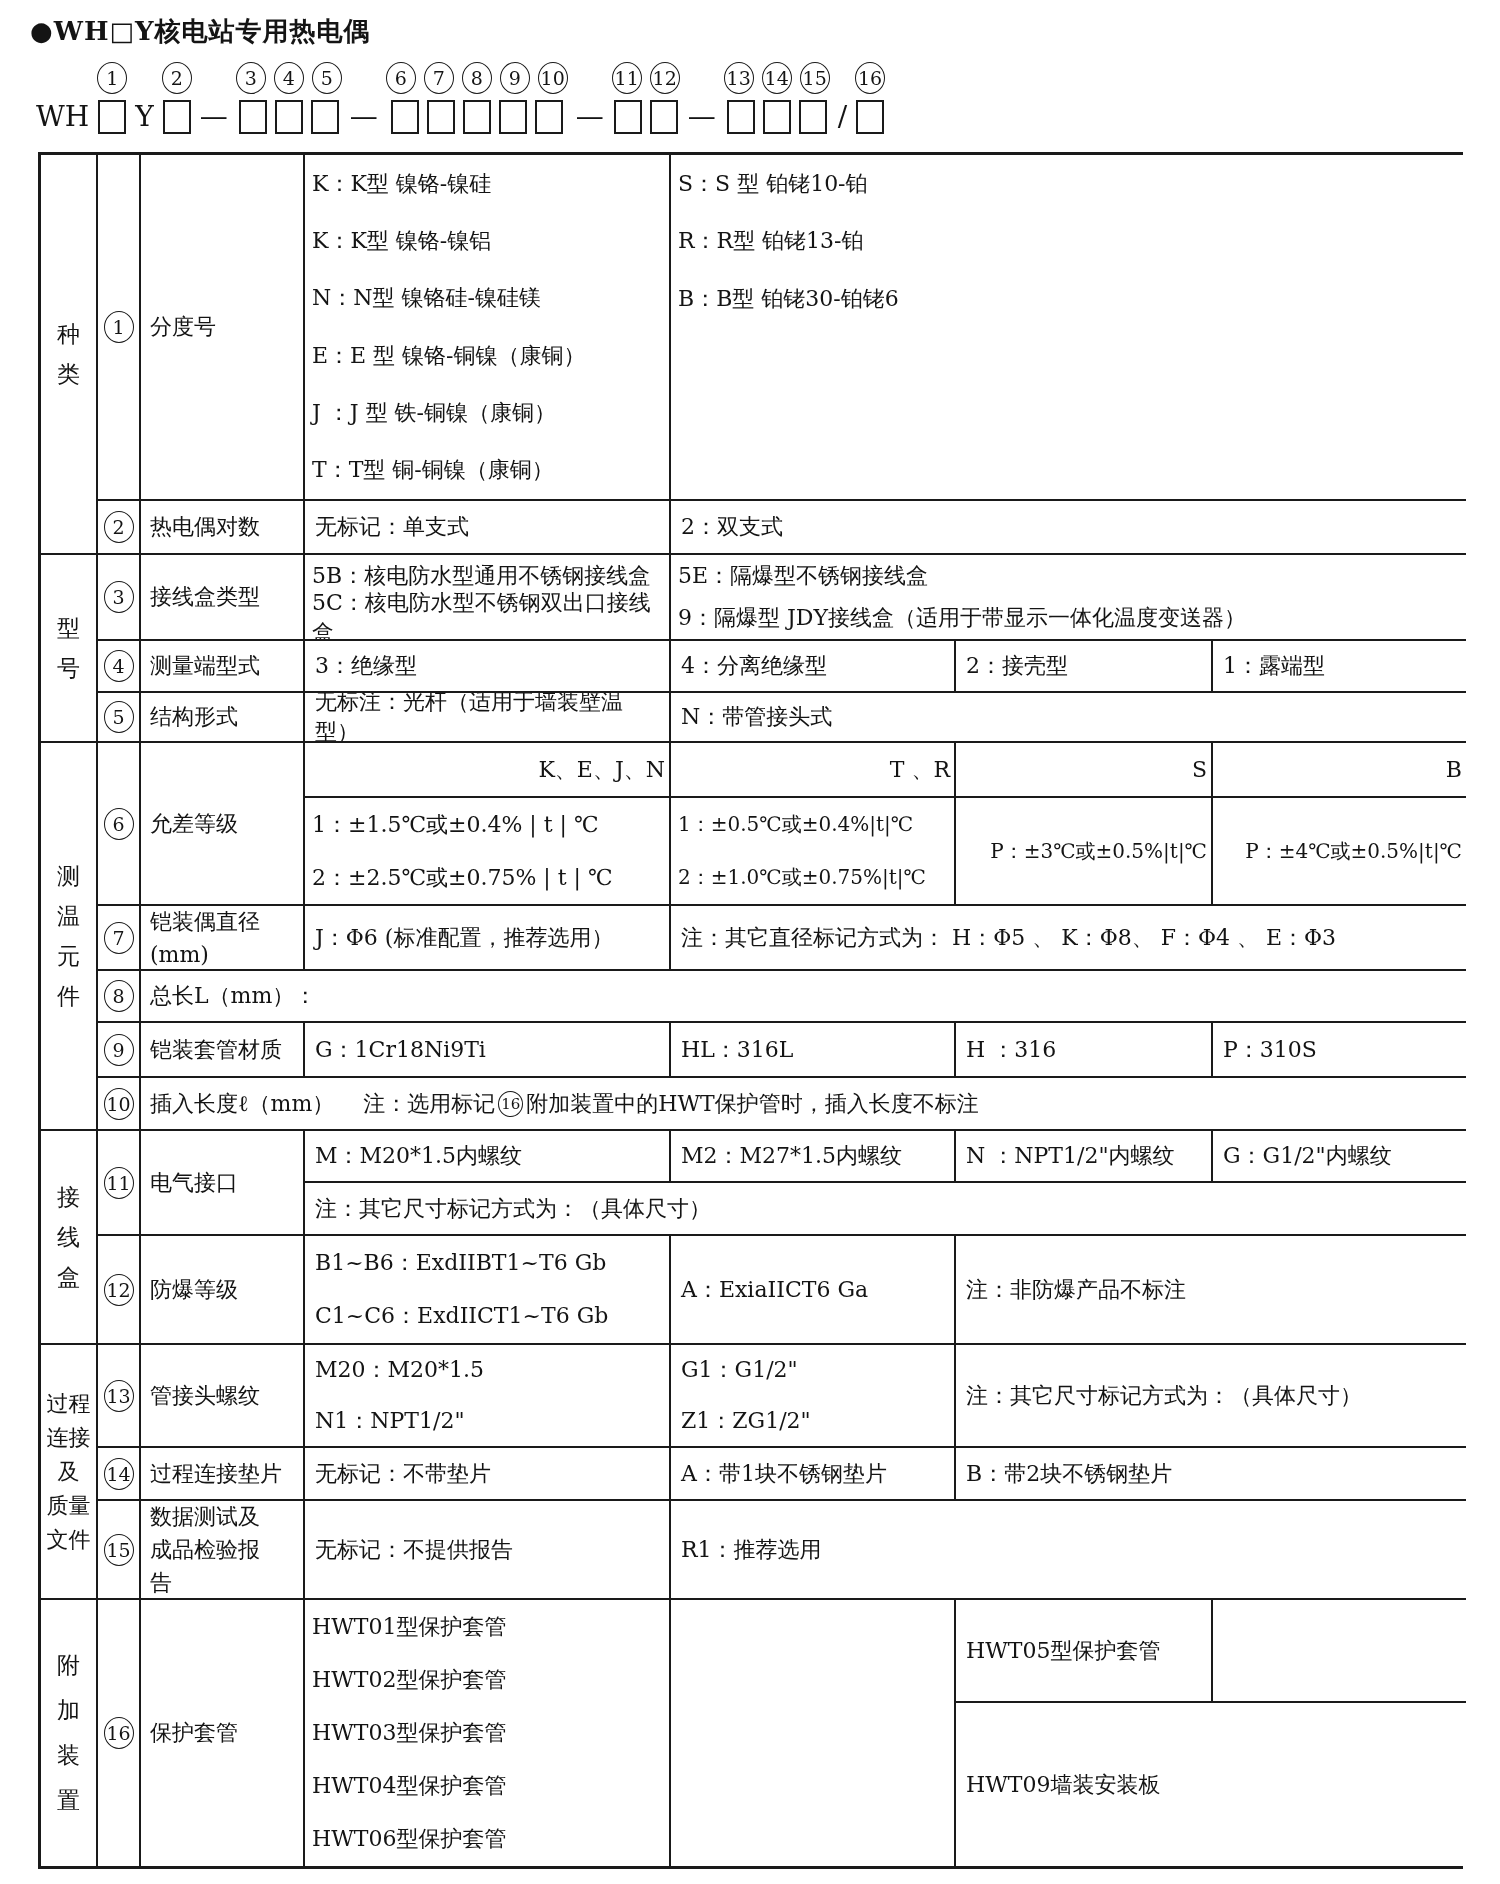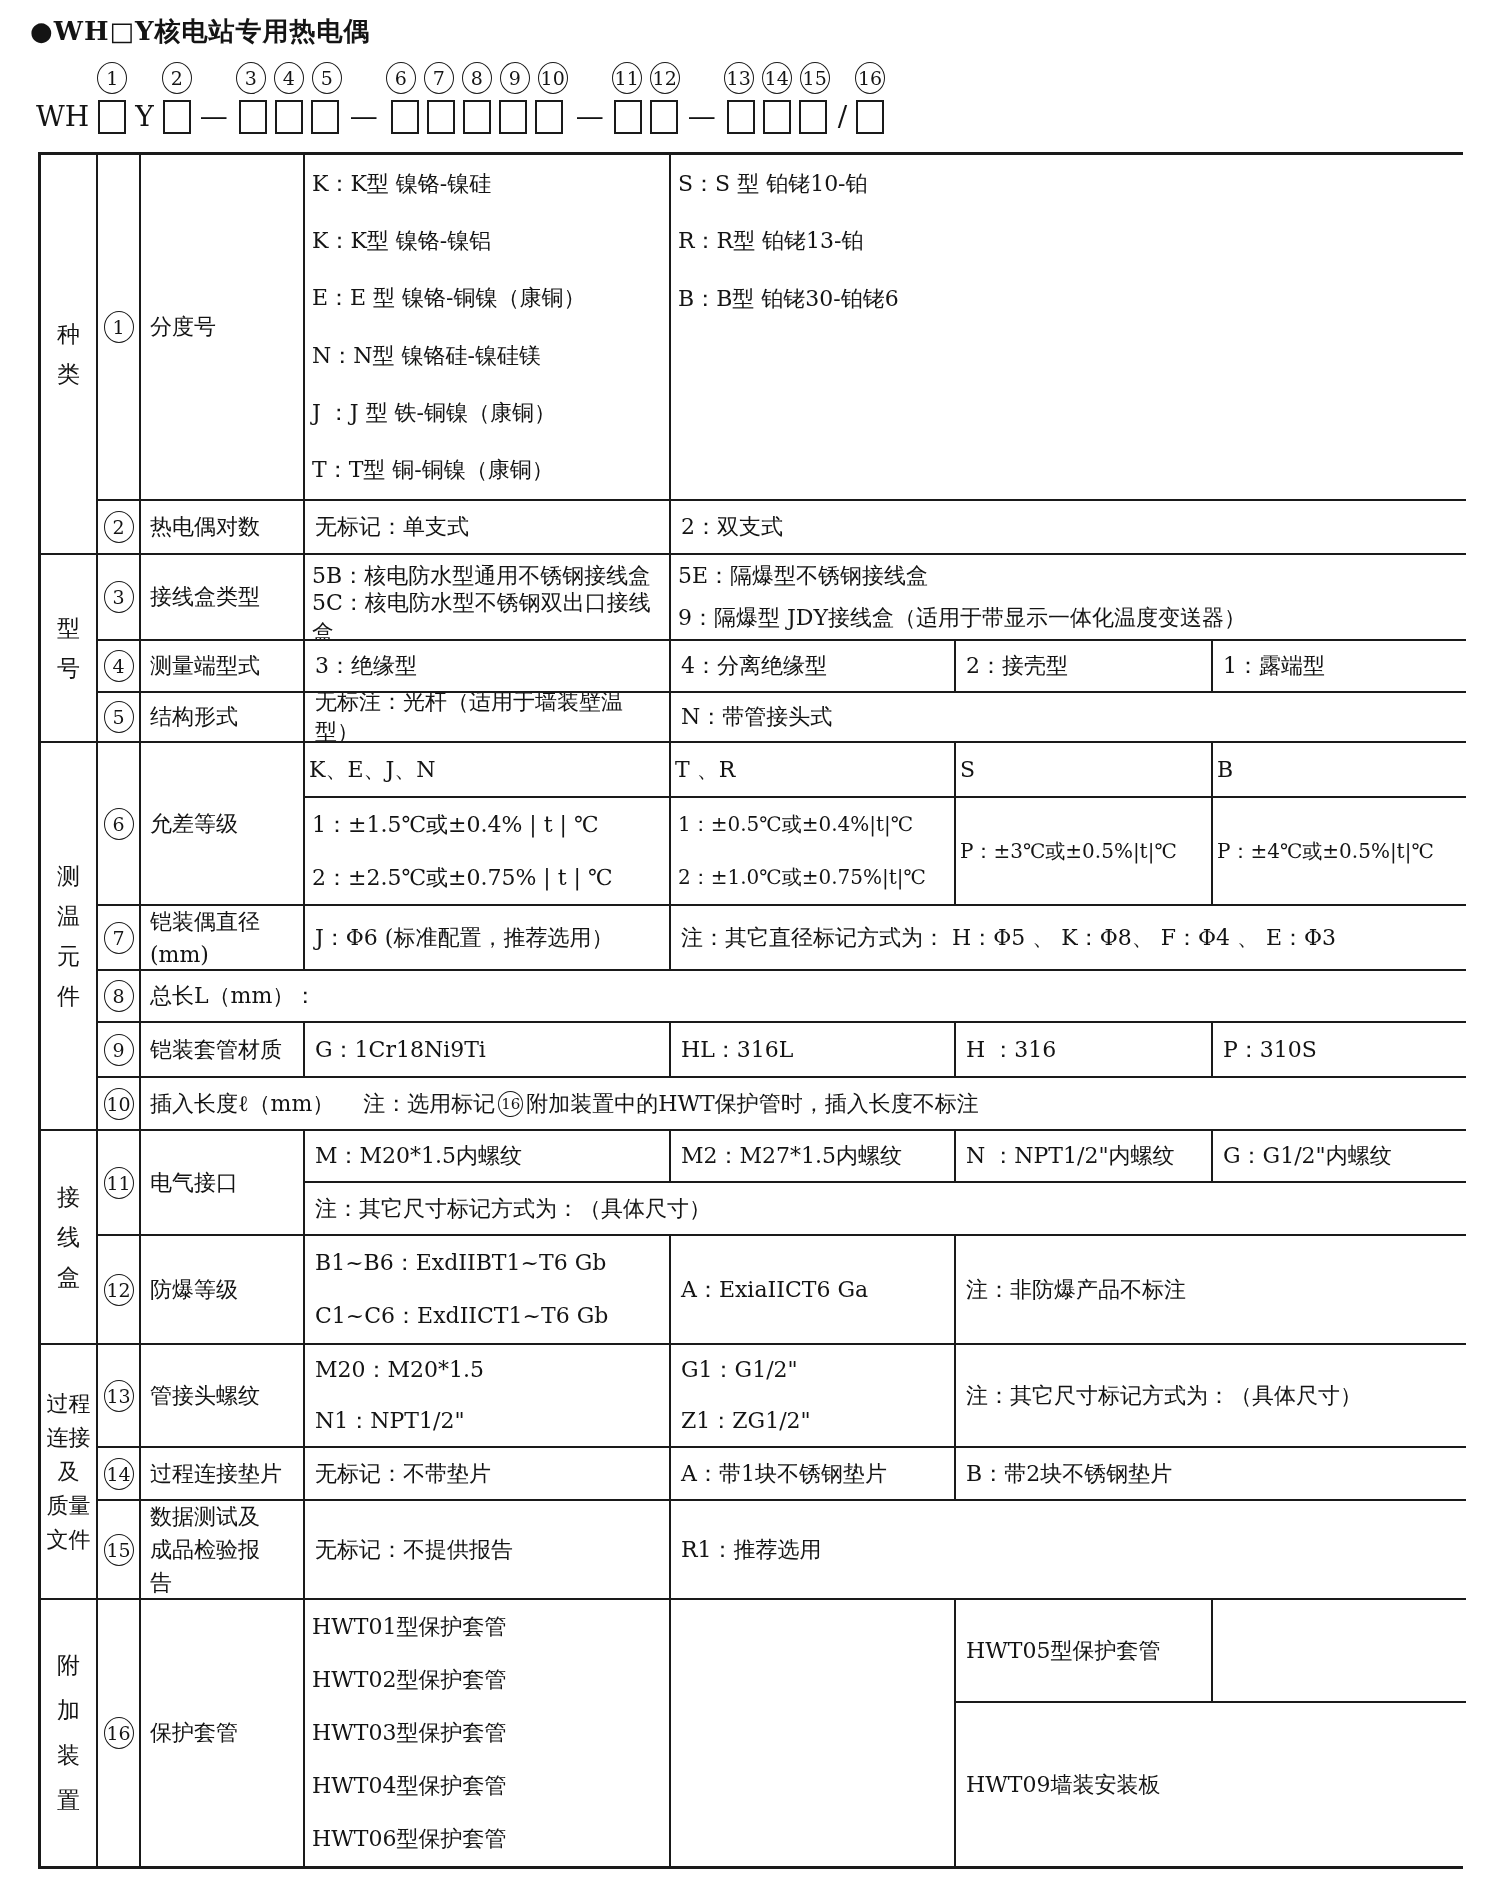--- a/index.html
+++ b/index.html
@@ -19,21 +19,21 @@
   
   .grid{position:absolute;left:38px;top:152px;width:1425px;
         display:grid;box-sizing:border-box;border:3px solid #1a1a1a;background:#fff;
         grid-template-columns:57px 43px 164px 366px 285px 257px 253px;
         grid-template-rows:346px 54px 86px 52px 50px 55px 108px 65px 52px 55px 53px 52px 53px 109px 103px 53px 99px 103px 163px;}
   .cell{border-right:2px solid #1a1a1a;border-bottom:2px solid #1a1a1a;box-sizing:border-box;
         display:flex;align-items:center;padding:0 10px;font-size:22px;overflow:hidden;background:#fff;}
   .nbr{border-right:none;} .nbb{border-bottom:none;}
   .labelcell{padding-left:9px;}
   .numcell{justify-content:center;padding:0;}
-  .center{justify-content:flex-start;text-align:center;padding:0 4px;}
+  .center{justify-content:flex-end;text-align:center;padding:0 4px;}
   .f20{font-size:20px;}
   .lines{flex-direction:column;align-items:stretch;justify-content:flex-start;padding:0;}
   .lines .ln{display:flex;align-items:center;padding:0 7px;}
   .h57 .ln{height:57.6px;} .h43 .ln{height:43px;} .h54 .ln{height:54px;} .h53 .ln{height:53.2px;}
   .sa{flex-direction:column;align-items:flex-start;justify-content:space-around;padding:8px 10px;gap:16px;}
   .sa .ln{display:flex;align-items:center;}
   .lbl-lines{flex-direction:column;align-items:flex-start;justify-content:center;padding:0 0 0 9px;line-height:33px;}
   .vtext{flex-direction:column;justify-content:center;align-items:center;padding:0;font-size:23px;line-height:40px;text-align:center;}
   .vtext.tight{line-height:34px;font-size:22px;}
   .vtext.wide{line-height:45px;}
@@ -255,22 +255,22 @@
         <span>成品检验报</span>
         <span>告</span>
     </div>
     <div class="cell labelcell nbb" style="grid-area:18/3/20/4">
         <span>保护套管</span>
       </div>
 
     <div class="cell lines h57" style="grid-area:1/4/2/5">
       <span class="ln">K：K型  镍铬-镍硅</span>
       <span class="ln">K：K型  镍铬-镍铝</span>
+      <span class="ln">N：N型  镍铬硅-镍硅镁</span>
       <span class="ln">E：E 型  镍铬-铜镍（康铜）</span>
-      <span class="ln">N：N型  镍铬硅-镍硅镁</span>
       <span class="ln">J ：J 型  铁-铜镍（康铜）</span>
       <span class="ln">T：T型  铜-铜镍（康铜）</span>
     </div>
     <div class="cell lines h57 nbr" style="grid-area:1/5/2/8">
       <span class="ln">S：S 型  铂铑10-铂</span>
       <span class="ln">R：R型  铂铑13-铂</span>
       <span class="ln">B：B型  铂铑30-铂铑6</span>
     </div>
 
     <div class="cell" style="grid-area:2/4/3/5">

